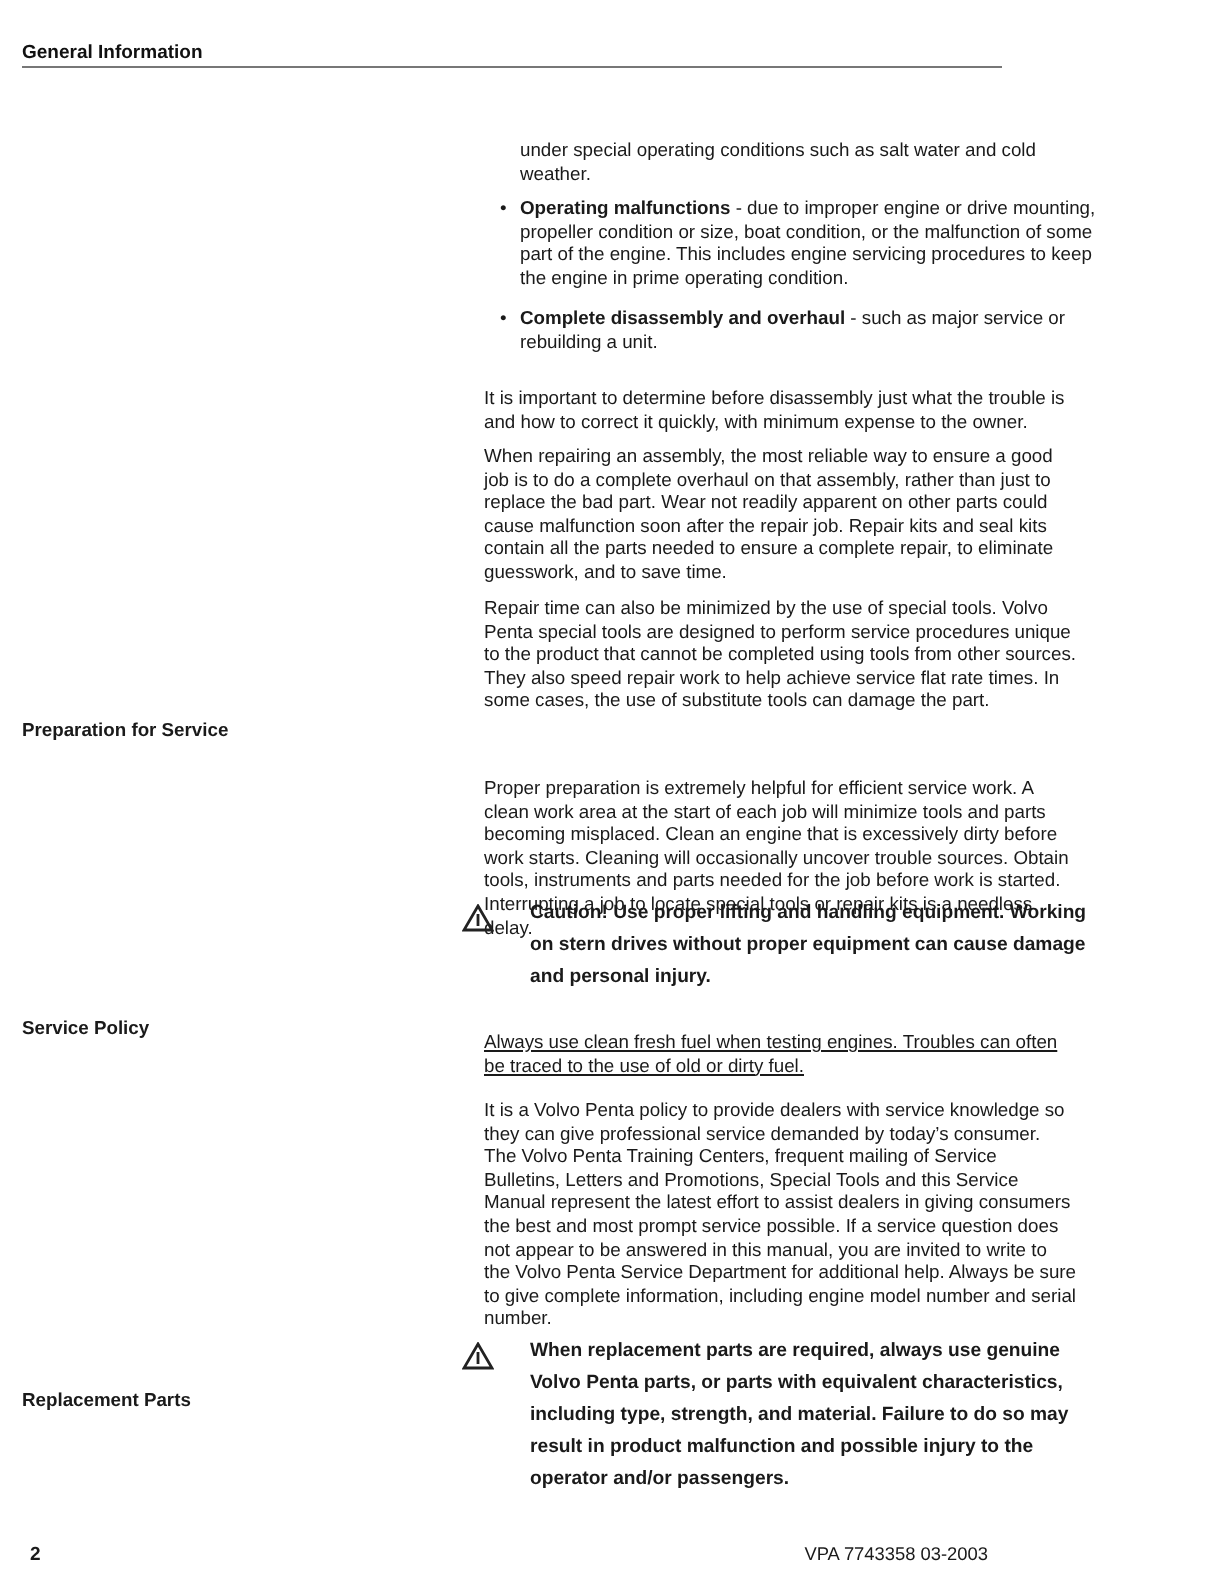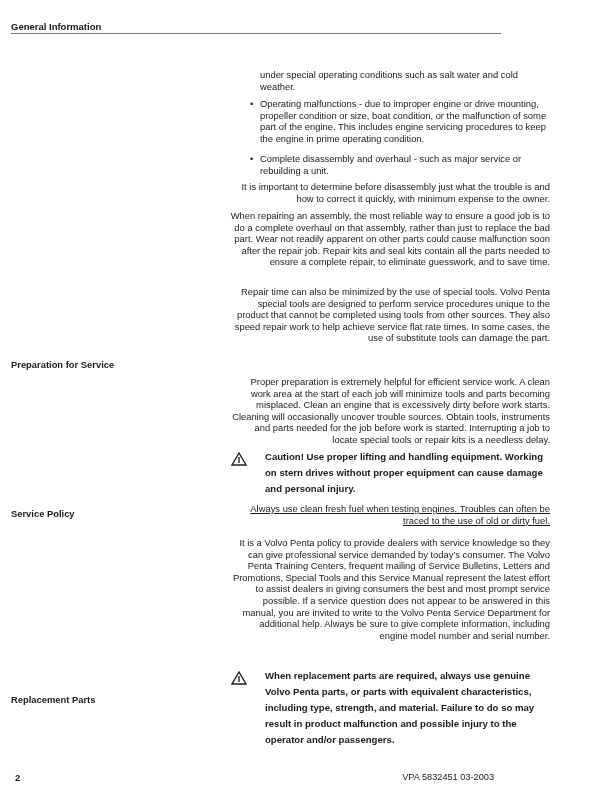--- a/index.html
+++ b/index.html
@@ -1,30 +1,30 @@
 <!DOCTYPE html>
 <html><head>
 <meta charset="utf-8">
 <style>
   html, body { margin: 0; padding: 0; background: #ffffff; }
   body { width: 612px; height: 792px; position: relative; overflow: hidden;
          font-family: "Liberation Sans", sans-serif; color: #1a1a1a; }
   .header-title { position: absolute; left: 11px; top: 21px; font-size: 9.5px; font-weight: bold; color: #111; }
   .header-rule { position: absolute; left: 11px; top: 33px; width: 490px; height: 1px; background: #777; }
   .col { position: absolute; left: 230px; width: 320px; font-size: 9.4px; line-height: 11.6px; }
-  .col p { margin: 0; text-align: right; }
+  .col p { margin: 12px; }
   .side-label { position: absolute; width: 205px; left: 11px; font-size: 9.4px; font-weight: bold; line-height: 11.6px; }
   .bullet { position: absolute; left: 248px; width: 302px; font-size: 9.4px; line-height: 11.6px; }
   .bullet-dot { position: absolute; left: -8px; top: 0; }
   .indent { position: absolute; left: 260px; width: 290px; font-size: 9.4px; line-height: 11.6px; }
   .warn-icon { position: absolute; width: 16px; height: 14px; }
   .warn-text { position: absolute; left: 265px; width: 290px; font-size: 9.6px; font-weight: bold; line-height: 16px; }
   .footer-page { position: absolute; left: 15px; top: 772px; font-size: 9.5px; font-weight: bold; }
   .footer-doc { position: absolute; right: 118px; top: 772px; font-size: 9.2px; }
-  b { font-weight: normal; }
+  b { font-weight: bold; }
 </style>
 </head>
 <body>
 
 <div class="header-title">General Information</div>
 <div class="header-rule"></div>
 
 <div class="indent" style="top:69px;">under special operating conditions such as salt water and cold weather.</div>
 
 <div class="bullet" style="top:98px; left:260px; width:290px;">
@@ -67,13 +67,13 @@
   </div>
 
 <div class="side-label" style="top:694px;">Replacement Parts</div>
 <svg class="warn-icon" style="left:231px; top:671px;" viewBox="0 0 16 14">
   <path d="M8 1 L15 13 L1 13 Z" fill="none" stroke="#222" stroke-width="1.4" stroke-linejoin="miter"></path>
   <line x1="8" y1="5" x2="8" y2="11" stroke="#222" stroke-width="1.4"></line>
 </svg>
 <div class="warn-text" style="top:668px;">When replacement parts are required, always use genuine Volvo Penta parts, or parts with equivalent characteristics, including type, strength, and material. Failure to do so may result in product malfunction and possible injury to the operator and/or passengers.</div>
 
 <div class="footer-page">2</div>
-<div class="footer-doc">VPA 5832451 03-2003</div>
+<div class="footer-doc">VPA 7743358 03-2003</div>
 
 </body></html>

